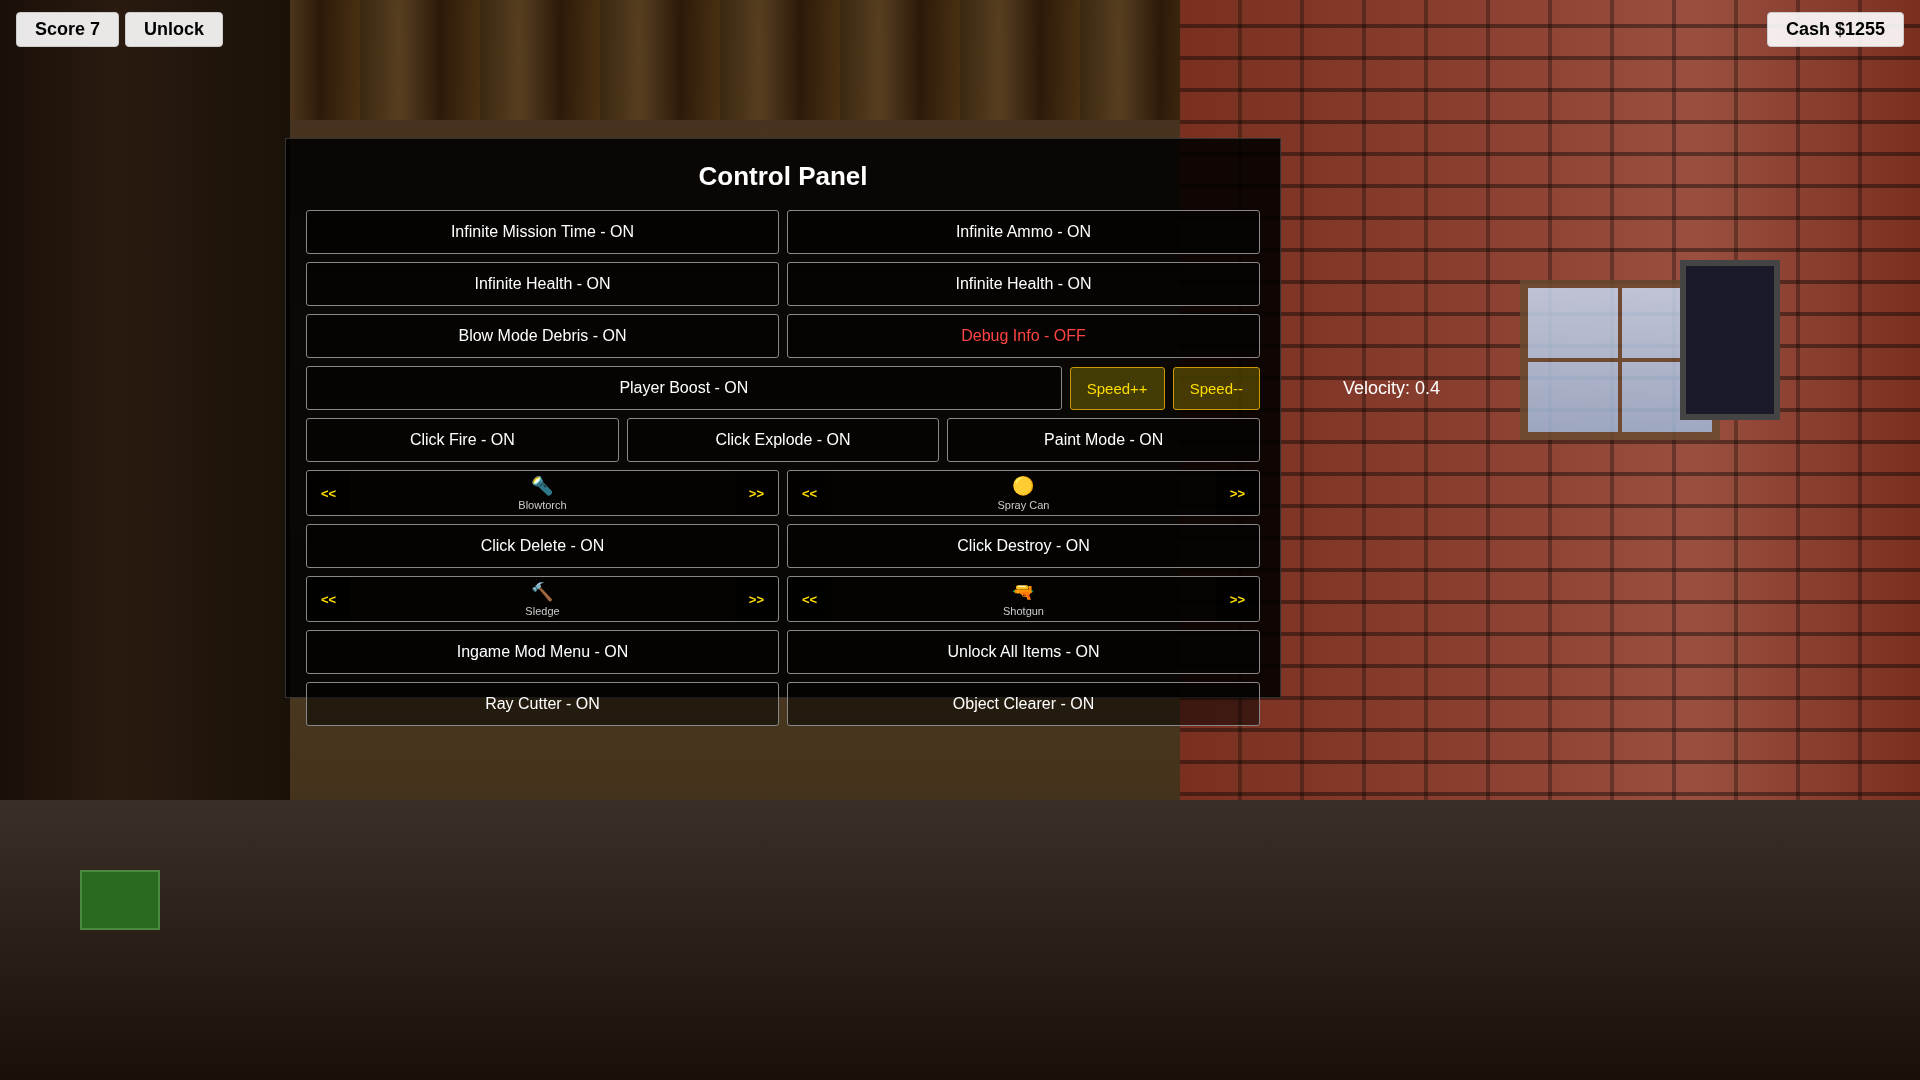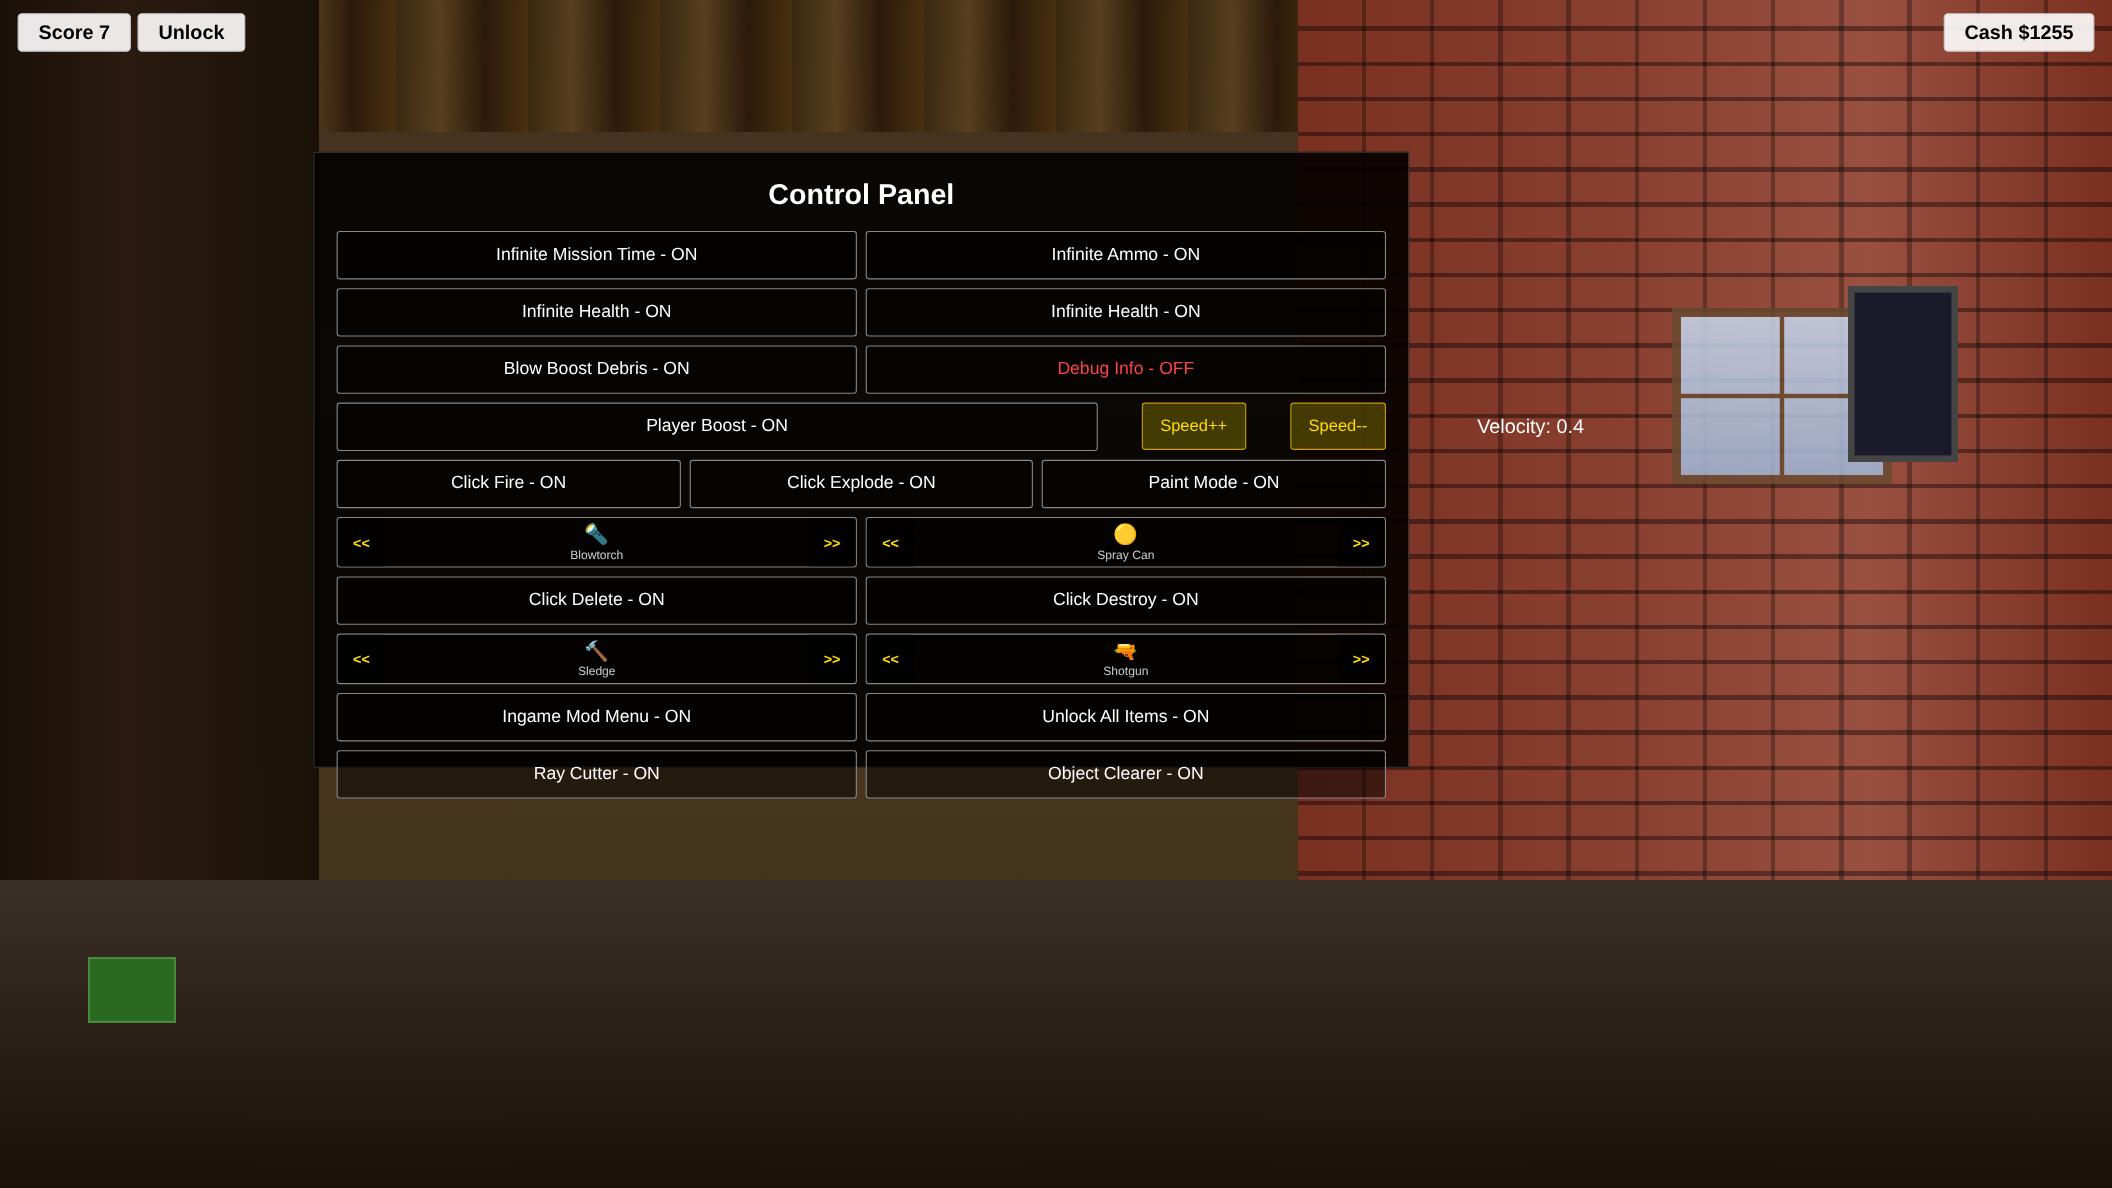--- a/index.html
+++ b/index.html
@@ -201,21 +201,21 @@
     .panel-grid {
       padding: 0 20px;
       display: flex;
       flex-direction: column;
       gap: 8px;
     }
 
     .panel-row {
       display: flex;
       gap: 8px;
-      align-items: flex-start;
+      align-items: flex-end;
     }
 
     .ctrl-btn {
       flex: 1;
       padding: 12px 10px;
       background: rgba(0,0,0,0.5);
       border: 1px solid #888;
       color: #fff;
       font-size: 16px;
       text-align: center;
@@ -279,21 +279,20 @@
       font-size: 15px;
       cursor: pointer;
       border-radius: 3px;
       white-space: nowrap;
     }
 
     .speed-btn.yellow-bg {
       background: rgba(200,180,0,0.3);
       border-color: #cc9900;
       color: #ffdd00;
-      margin-left: 32px;
     }
 
     
     .velocity-display {
       position: absolute;
       right: -180px;
       top: 50%;
       transform: translateY(-50%);
       color: #fff;
       font-size: 18px;
@@ -340,21 +339,21 @@
       <button class="ctrl-btn">Infinite Mission Time - ON</button>
       <button class="ctrl-btn">Infinite Ammo - ON</button>
     </div>
 
     <div class="panel-row">
       <button class="ctrl-btn">Infinite Health - ON</button>
       <button class="ctrl-btn">Infinite Health - ON</button>
     </div>
 
     <div class="panel-row">
-      <button class="ctrl-btn">Blow Boost Debris - ON</button>
+      <button class="ctrl-btn">Blow Mode Debris - ON</button>
       <button class="ctrl-btn red-text">Debug Info - OFF</button>
     </div>
 
     <div class="panel-row" style="position:relative;">
       <button class="ctrl-btn">Player Boost - ON</button>
       <button class="speed-btn yellow-bg">Speed++</button>
       <button class="speed-btn yellow-bg">Speed--</button>
       <div class="velocity-display">Velocity: 0.4</div>
     </div>
 

